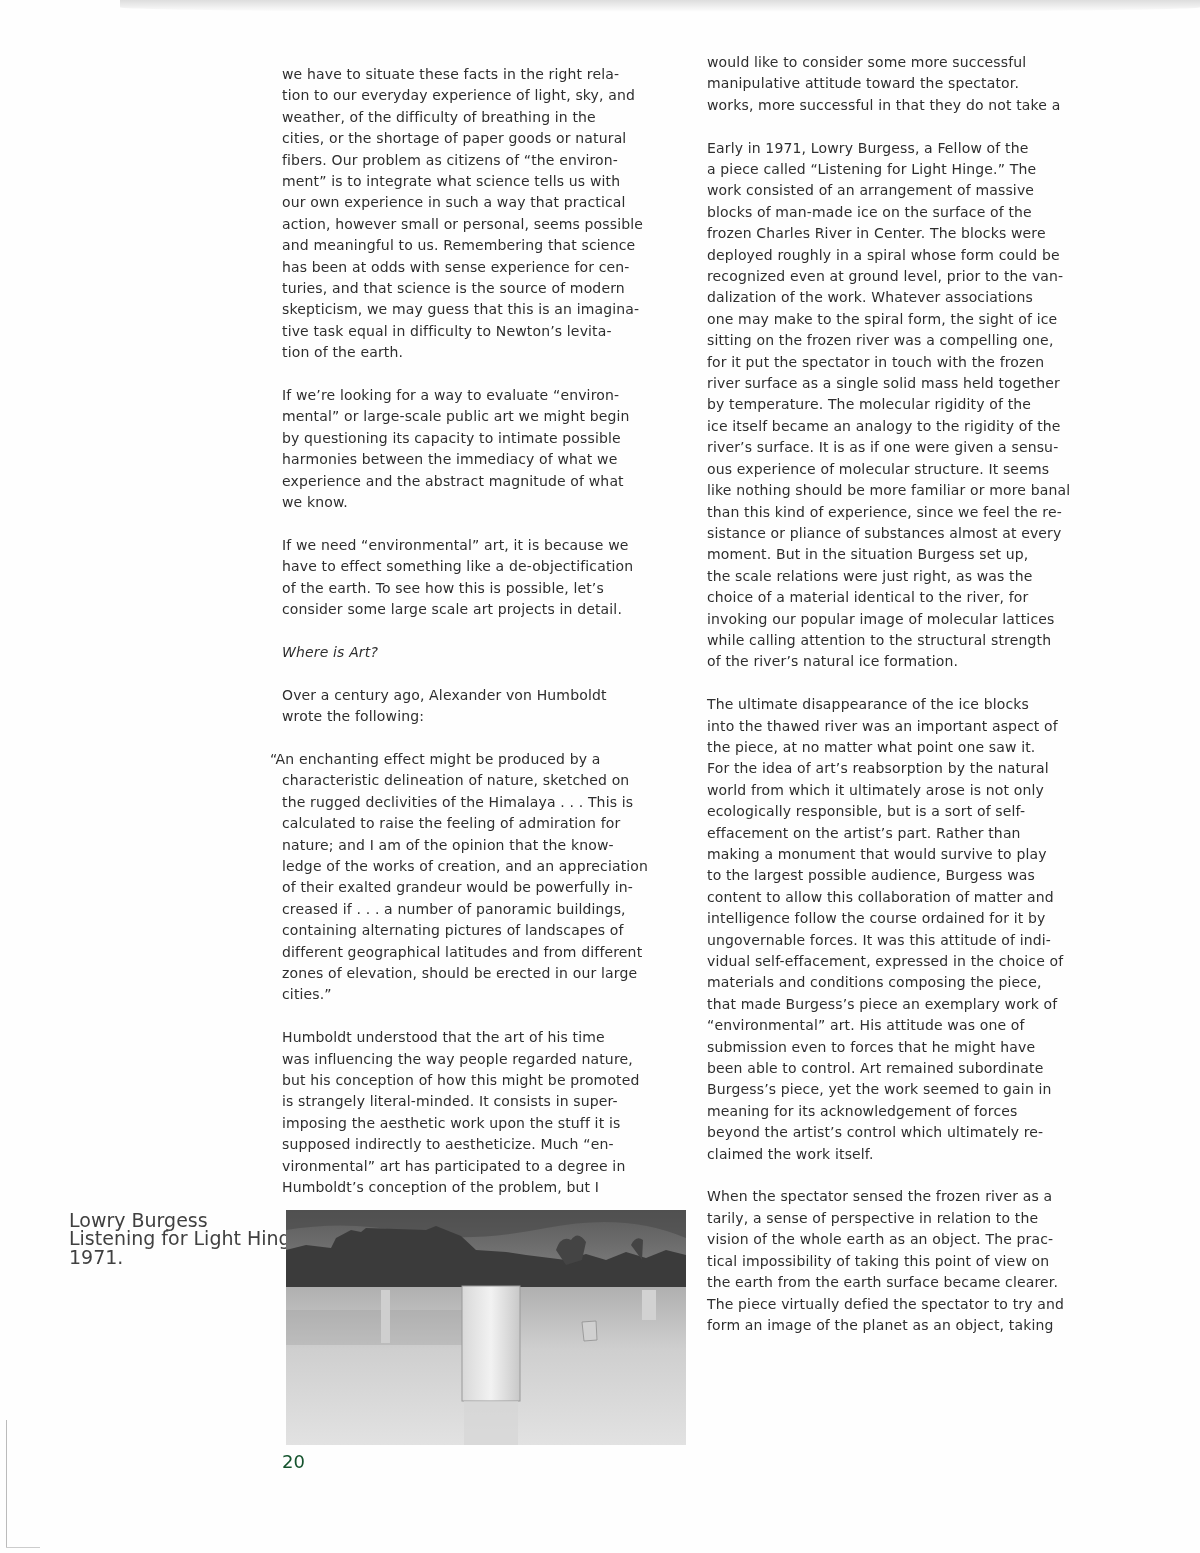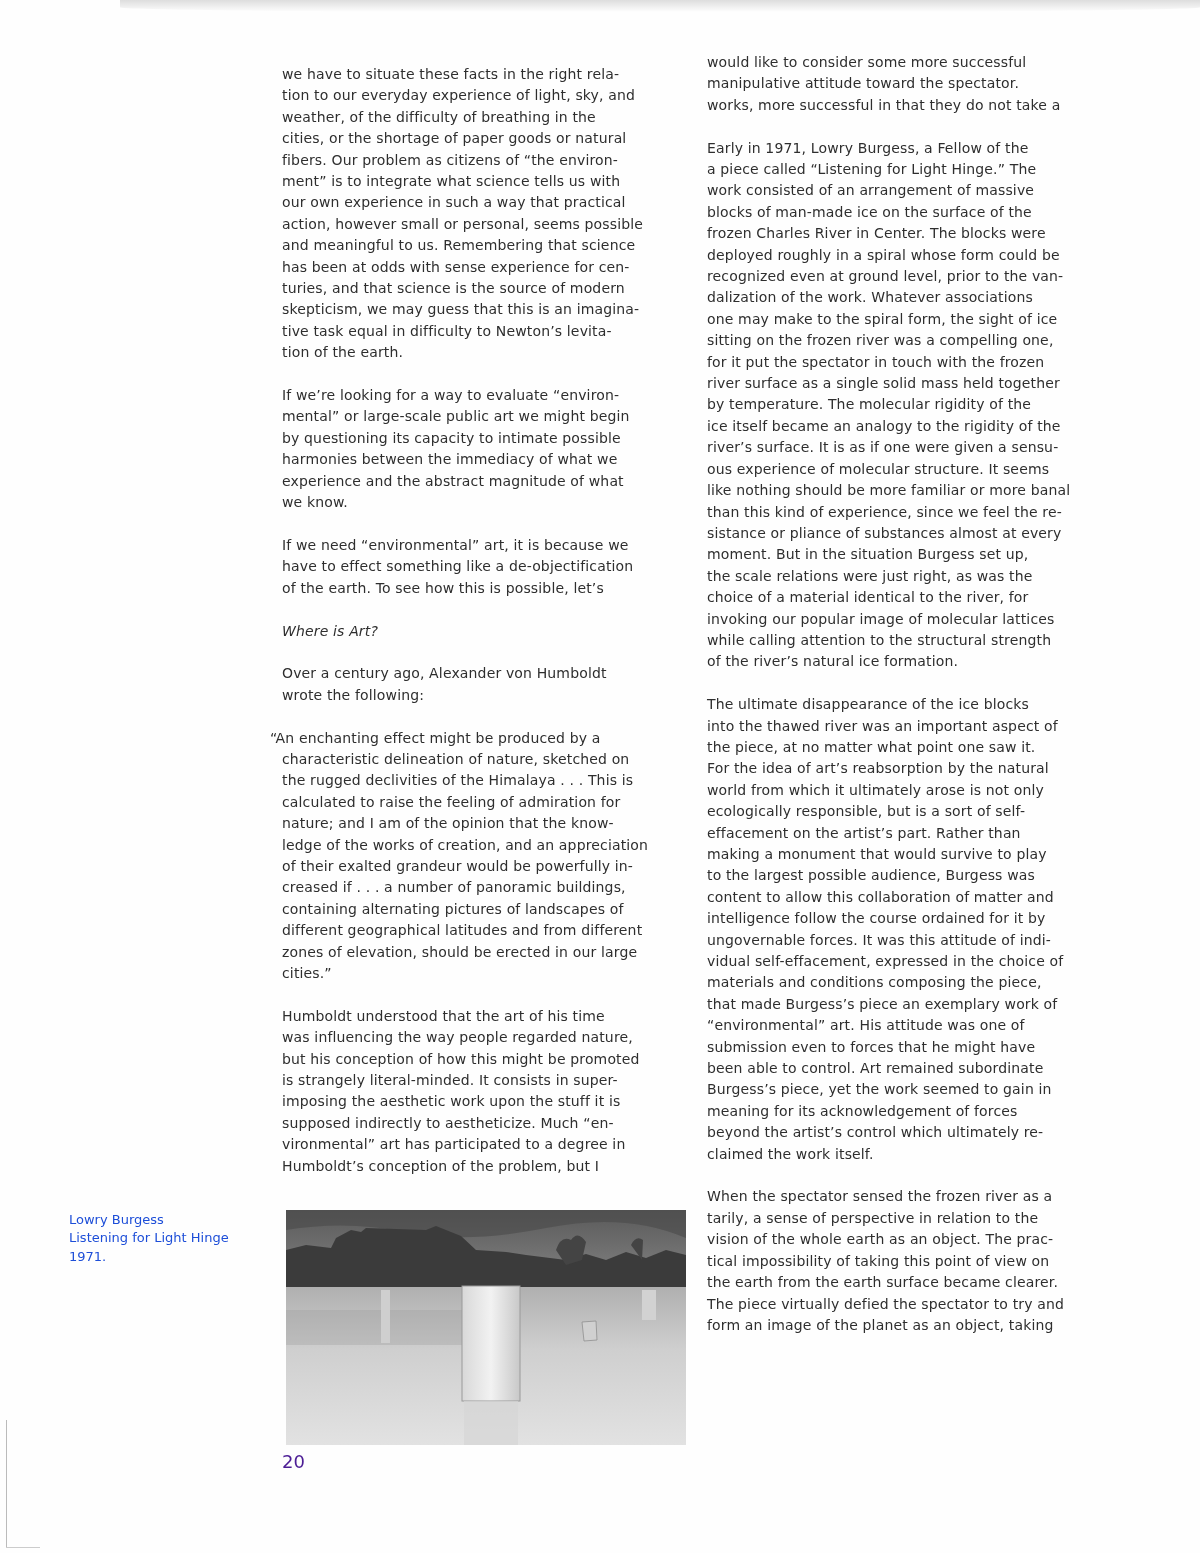--- a/index.html
+++ b/index.html
@@ -26,29 +26,29 @@
   }
   .col-left { left:282px; top:64px; width:410px; }
   .col-right { left:707px; top:52px; width:410px; }
   .para { margin:0 0 21.4px 0; }
   .line { display:block; }
   .heading-italic { font-style:italic; }
   .quote { margin-left:-12px; }
   .quote .line { padding-left:12px; }
   .quote .line.first { padding-left:0; }
   .caption {
-    position:absolute; left:69px; top:1211px; font-size:13px; line-height:18.3px;
-    color:#1d4ed8; white-space:nowrap;
+    position:absolute; left:69px; top:1211px; font-size:19px; line-height:18.3px;
+    color:#404040; white-space:nowrap;
   }
   .photo {
     position:absolute; left:286px; top:1210px; width:400px; height:235px; overflow:hidden;
     background:#c9c9c9;
   }
   .page-number {
-    position:absolute; left:282px; top:1451px; font-size:18px; color:#4c1d95;
+    position:absolute; left:282px; top:1451px; font-size:18px; color:#14532d;
   }
 </style>
 </head>
 <body>
 
 <div class="top-shadow"></div>
 <div class="left-edge"></div>
 <div class="left-edge-bottom"></div>
 
 <div class="col col-left">
@@ -73,20 +73,21 @@
       <span class="line">mental” or large-scale public art we might begin</span>
       <span class="line">by questioning its capacity to intimate possible</span>
       <span class="line">harmonies between the immediacy of what we</span>
       <span class="line">experience and the abstract magnitude of what</span>
       <span class="line">we know.</span>
     </p>
   <p class="para" id="lp2">
       <span class="line">If we need “environmental” art, it is because we</span>
       <span class="line">have to effect something like a de-objectification</span>
       <span class="line">of the earth.  To see how this is possible, let’s</span>
+      <span class="line">consider some large scale art projects in detail.</span>
     </p>
   <p class="para heading-italic">Where is Art?</p>
   <p class="para" id="lintro">
       <span class="line">Over a century ago, Alexander von Humboldt</span>
       <span class="line">wrote the following:</span>
     </p>
   <p class="para quote" id="lquote">
       <span class="line first">“An enchanting effect might be produced by a</span>
       <span class="line">characteristic delineation of nature, sketched on</span>
       <span class="line">the rugged declivities of the Himalaya . . . This is</span>

